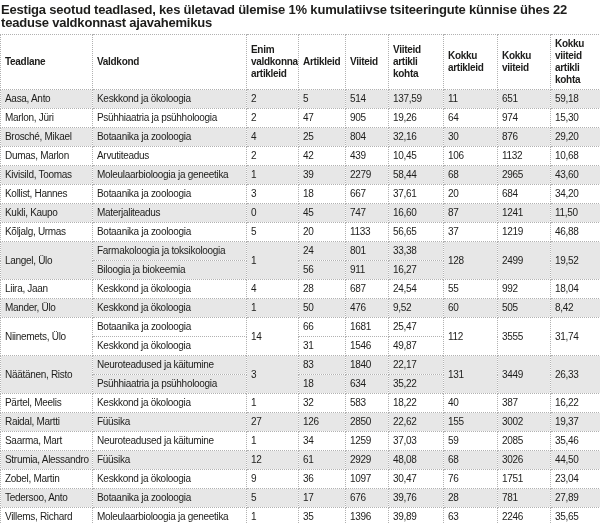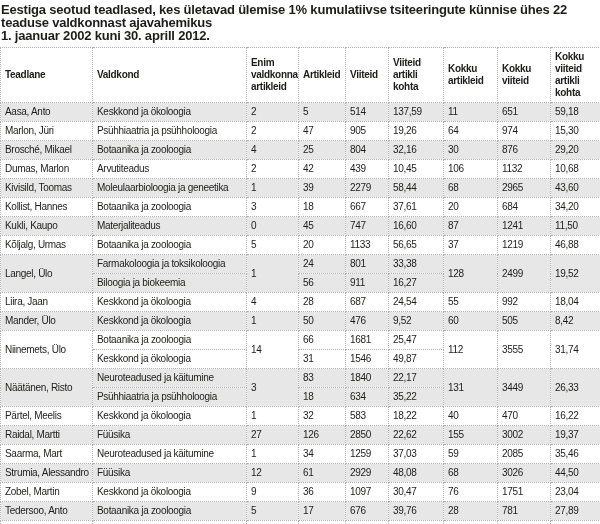--- a/index.html
+++ b/index.html
@@ -49,21 +49,20 @@
     white-space: nowrap;
   }
   tbody tr { height: 19px; }
   td.shaded { background: #e7e7e7; }
 </style>
 </head>
 <body>
 
 <div class="page-title">
   <span>Eestiga seotud teadlased, kes ületavad ülemise 1% kumulatiivse tsiteeringute künnise ühes 22 teaduse valdkonnast ajavahemikus</span>
-  <span>1. jaanuar 2002 kuni 30. aprill 2012.</span>
 </div>
 
 <table>
   <colgroup>
       <col style="width: 92px;">
       <col style="width: 154px;">
       <col style="width: 52px;">
       <col style="width: 47px;">
       <col style="width: 43px;">
       <col style="width: 55px;">
@@ -247,21 +246,21 @@
         <td class="shaded">35,22</td>
       </tr>
       <tr>
         <td>Pärtel, Meelis</td>
         <td>Keskkond ja ökoloogia</td>
         <td>1</td>
         <td>32</td>
         <td>583</td>
         <td>18,22</td>
         <td>40</td>
-        <td>470</td>
+        <td>387</td>
         <td>16,22</td>
       </tr>
       <tr>
         <td class="shaded">Raidal, Martti</td>
         <td class="shaded">Füüsika</td>
         <td class="shaded">27</td>
         <td class="shaded">126</td>
         <td class="shaded">2850</td>
         <td class="shaded">22,62</td>
         <td class="shaded">155</td>

